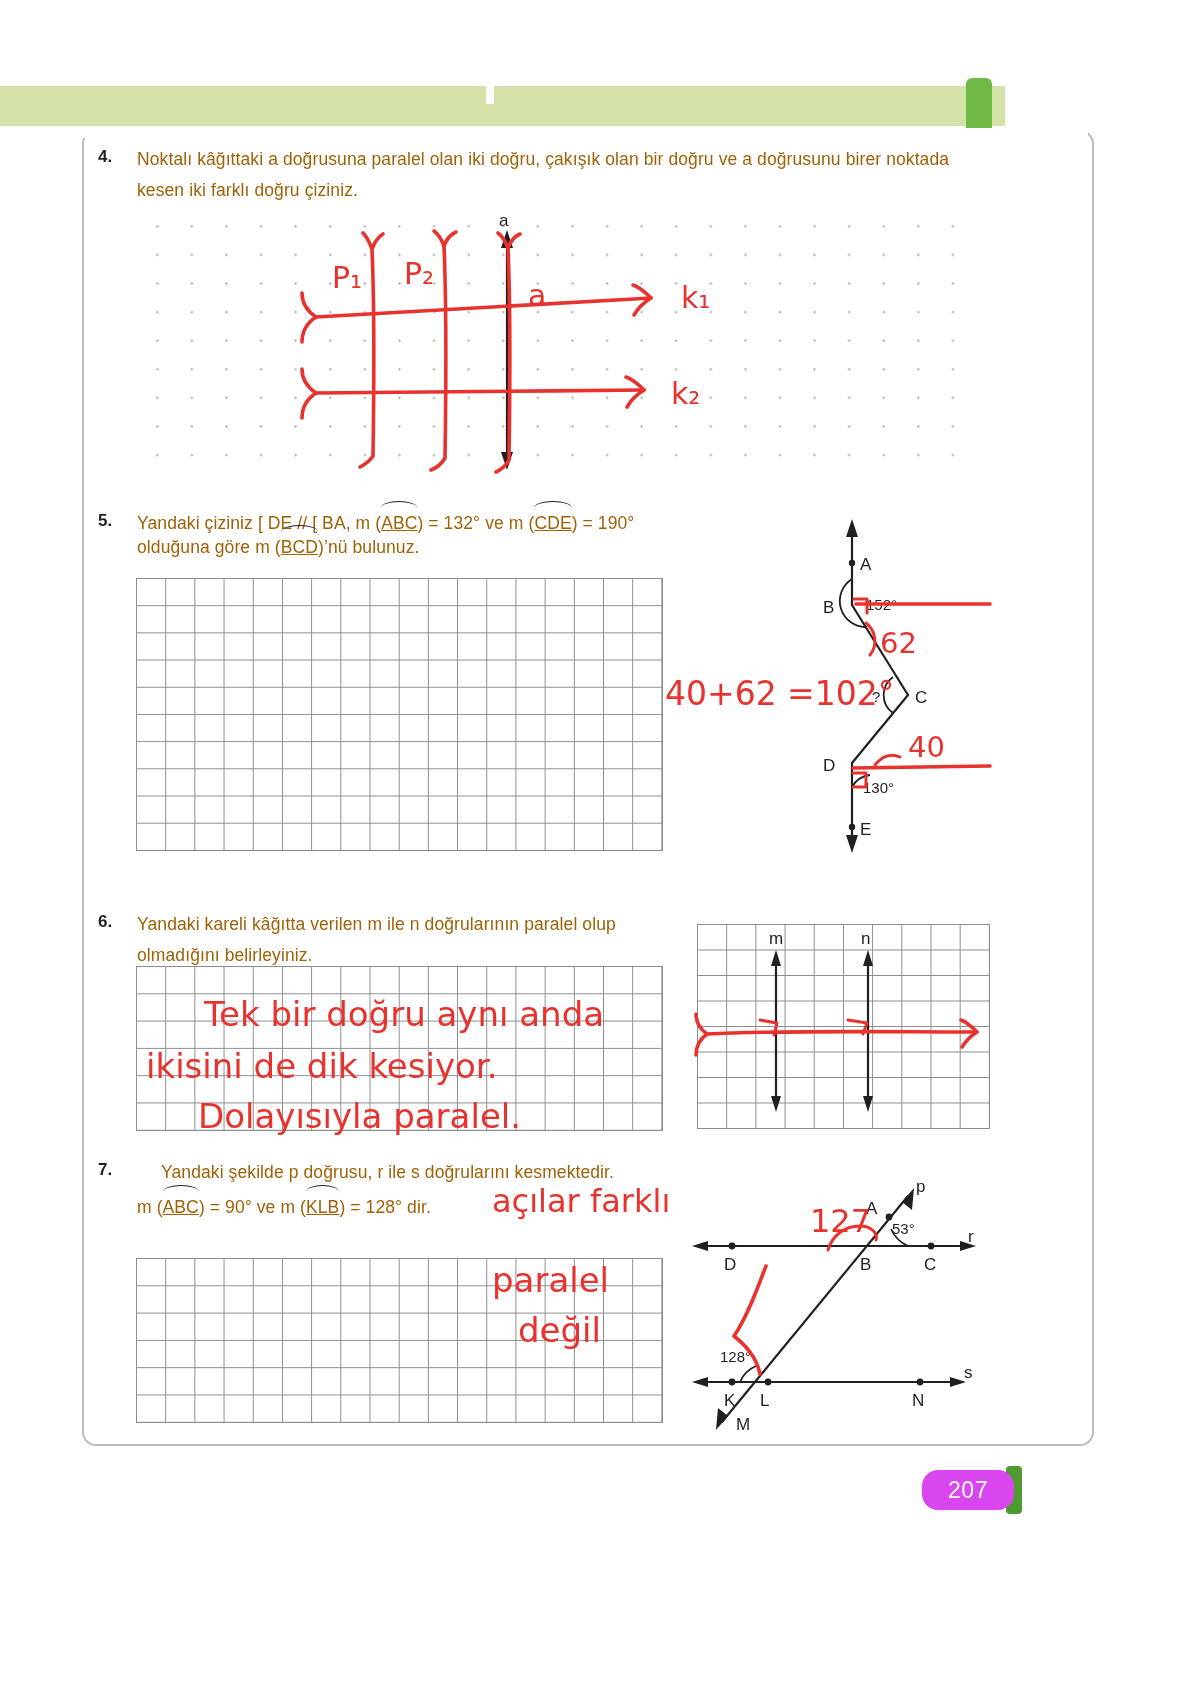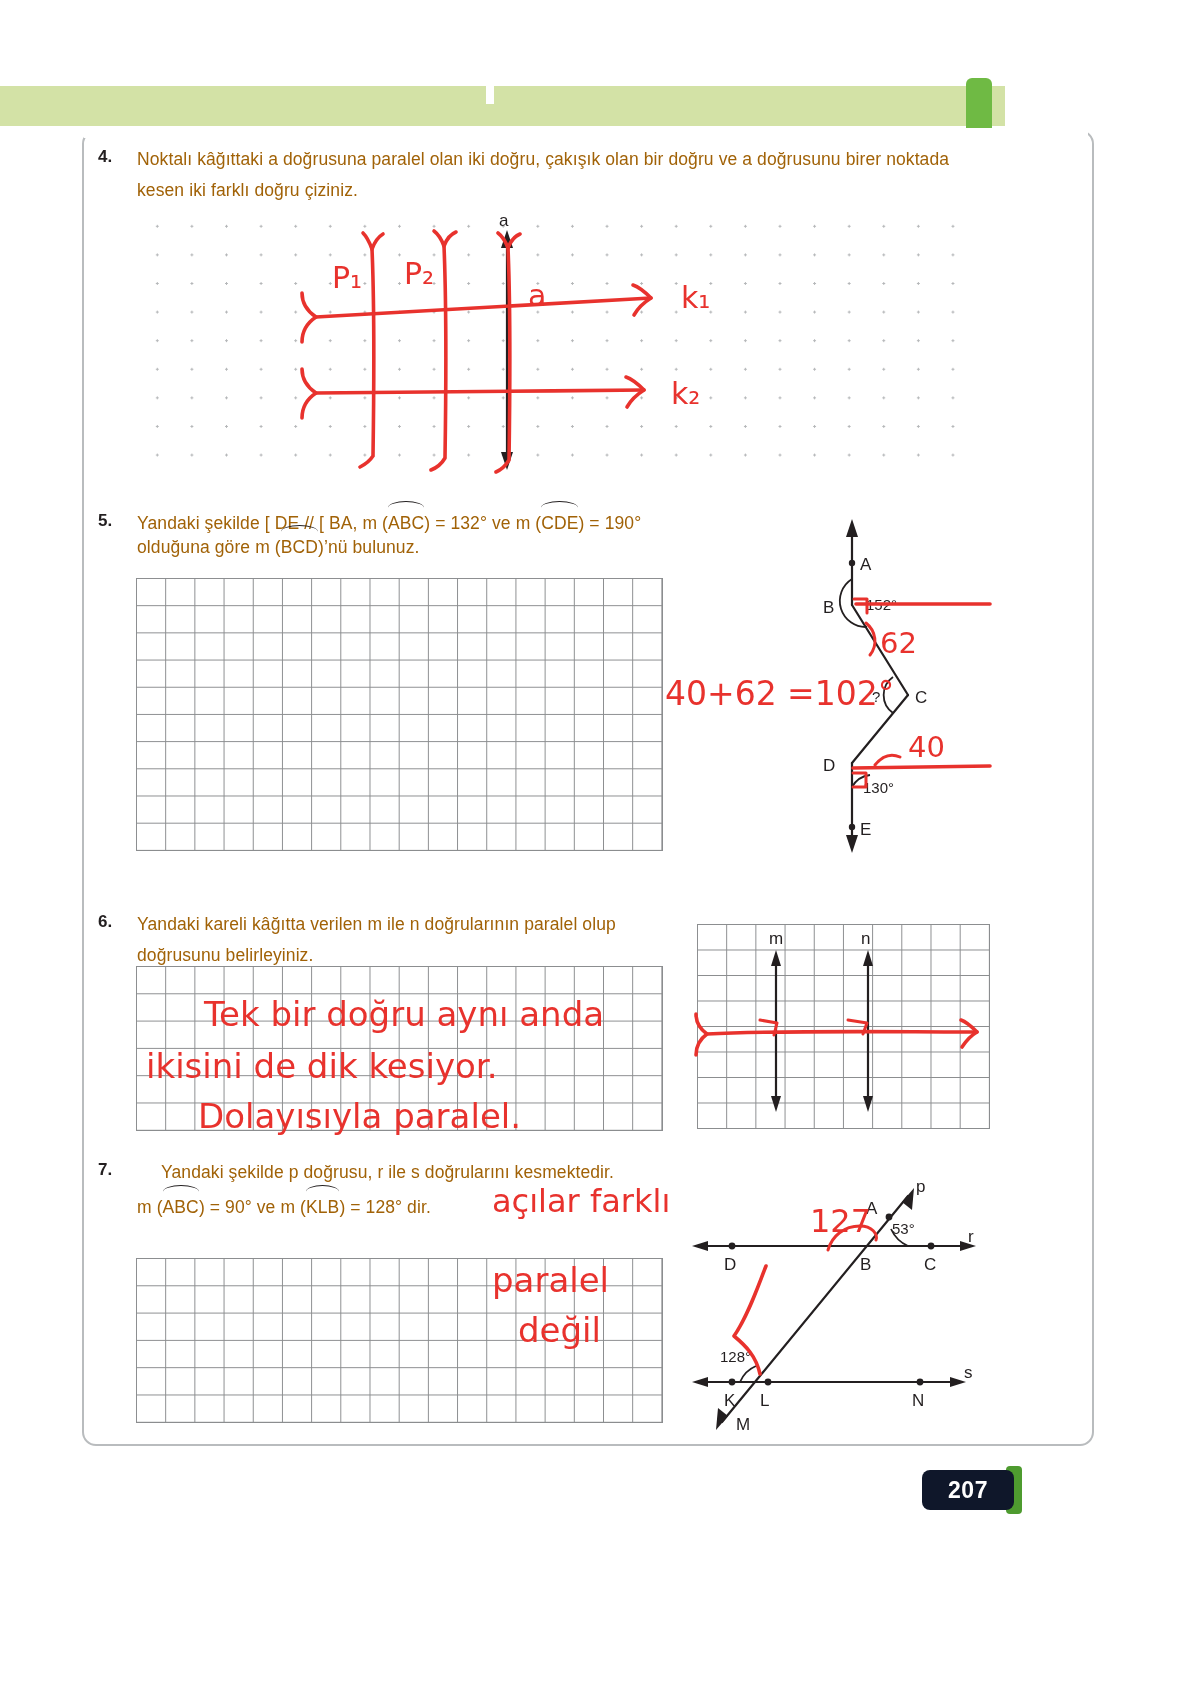--- a/index.html
+++ b/index.html
@@ -31,21 +31,21 @@
   .frame-mask{
     position:absolute;left:84px;top:128px;width:1004px;height:10px;background:#ffffff;
   }
   .qnum{
     position:absolute;font-weight:bold;font-size:17px;color:#231f20;
   }
   .qtext{
     position:absolute;font-size:17.5px;line-height:31px;color:#a16207;
     letter-spacing:0.1px;
   }
-  .qtext .ang{position:relative;display:inline-block;}
+  .qtext .ang{position:relative;display:inline-block;text-decoration:underline;}
   .qtext .ang .arc{
     position:absolute;left:0;right:0;top:-7px;height:7px;
     border-top:1.6px solid #231f20;border-radius:60% 60% 0 0 / 100% 100% 0 0;
   }
 
   
   .dotpaper{
     position:absolute;
     background-image:radial-gradient(#b5b7b9 1.2px, transparent 1.3px);
     background-size:34.6px 28.6px;background-position:4px 4px;
@@ -65,22 +65,22 @@
   .ink-thin{stroke:#e8322d;fill:none;stroke-width:3.0;stroke-linecap:round;stroke-linejoin:round;}
   .blk{stroke:#231f20;fill:none;stroke-width:2.2;stroke-linecap:round;stroke-linejoin:round;}
   .blk-thin{stroke:#231f20;fill:none;stroke-width:1.8;fill:none;}
   .lbl{font-family:"Liberation Sans",sans-serif;font-size:17px;fill:#231f20;}
   .lbl-sm{font-family:"Liberation Sans",sans-serif;font-size:15px;fill:#231f20;}
   .hand{font-family:"DejaVu Sans",sans-serif;fill:#e8322d;}
 
   
   .pagenum{
     position:absolute;left:922px;top:1470px;width:92px;height:40px;
-    background:#0f172a;border-radius:8px;color:#ffffff;
-    font-size:23px;font-weight:bold;display:flex;align-items:center;justify-content:center;
+    background:#d946ef;border-radius:16px;color:#ffffff;
+    font-size:23px;font-weight:normal;display:flex;align-items:center;justify-content:center;
     letter-spacing:0.5px;
   }
   .pagenum-tab{
     position:absolute;left:1006px;top:1466px;width:16px;height:48px;background:#4e9b2f;border-radius:4px;
   }
 </style>
 </head>
 <body>
 
 <div class="page">
@@ -128,21 +128,21 @@
     <text class="hand" style="font-size:30px;" x="196" y="80">P₁</text>
     <text class="hand" style="font-size:30px;" x="268" y="76">P₂</text>
     <text class="hand" style="font-size:30px;" x="392" y="98">a</text>
     <text class="hand" style="font-size:30px;" x="545" y="100">k₁</text>
     <text class="hand" style="font-size:30px;" x="535" y="196">k₂</text>
   </svg>
 
   <div class="qnum" style="left:98px;top:511px;">5.</div>
 
   <div class="qtext" style="left:137px;top:508px;width:560px;">
-    <span>Yandaki şekilde [ DE // [ BA, m (</span><span class="ang"><span class="arc"></span><span>ABC</span></span><span>) = 132° ve m (</span><span class="ang"><span class="arc"></span><span>CDE</span></span><span>) = 190°</span>
+    <span>Yandaki çiziniz [ DE // [ BA, m (</span><span class="ang"><span class="arc"></span><span>ABC</span></span><span>) = 132° ve m (</span><span class="ang"><span class="arc"></span><span>CDE</span></span><span>) = 190°</span>
   </div>
 
   <div class="qtext" style="left:137px;top:532px;width:560px;">
     <span>olduğuna göre  m (</span><span class="ang"><span class="arc"></span><span>BCD</span></span><span>)’nü bulunuz.</span>
   </div>
 
   <div class="gridpaper" style="left:136px;top:578px;width:526px;height:272px;background-size:29.2px 27.2px;"></div>
 
   <svg style="left:690px;top:505px;" width="300" height="360">
 
@@ -179,21 +179,21 @@
 
     <path class="ink" d="M163,263 L300,261"></path>
     <path class="ink-thin" d="M185,260 C193,250 201,248 210,252"></path>
     <text class="hand" style="font-size:29px;" x="218" y="252">40</text>
     <path class="ink-thin" d="M163,268 L176,268 L176,282 L163,282"></path>
   </svg>
 
   <div class="qnum" style="left:98px;top:912px;">6.</div>
   <div class="qtext" style="left:137px;top:909px;width:545px;">
     <span>Yandaki kareli kâğıtta verilen m ile n doğrularının paralel olup</span>
-    <span>doğrusunu belirleyiniz.</span>
+    <span>olmadığını belirleyiniz.</span>
   </div>
 
   <div class="gridpaper" style="left:136px;top:966px;width:526px;height:164px;background-size:29.2px 27.3px;"></div>
 
   <svg style="left:136px;top:966px;" width="530" height="168">
     <text class="hand" style="font-size:34px;" x="68" y="60">Tek bir doğru aynı anda</text>
     <text class="hand" style="font-size:34px;" x="10" y="112">ikisini de dik kesiyor.</text>
     <text class="hand" style="font-size:34px;" x="62" y="162">Dolayısıyla paralel.</text>
   </svg>
 

